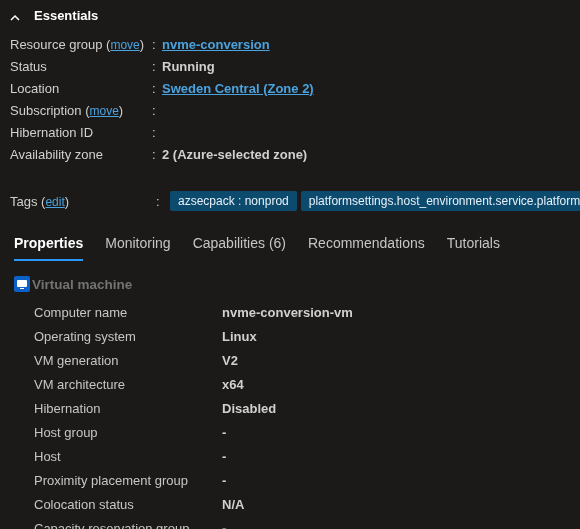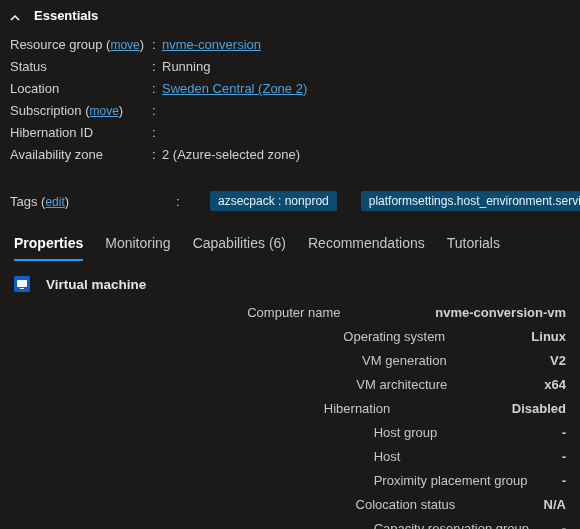--- a/index.html
+++ b/index.html
@@ -31,39 +31,39 @@
   .kv-label {
     width: 142px;
     color: #d2d0ce;
     flex-shrink: 0;
   }
   .kv-colon {
     width: 10px;
     color: #d2d0ce;
     flex-shrink: 0;
   }
-  .kv-val { color: #d2d0ce; }
+  .kv-val { color: #d2d0ce; font-weight: bold; }
   .link {
     color: #4aa3df;
     text-decoration: underline;
     cursor: pointer;
   }
   .tag-pill {
     background: #0c4a6e;
     color: #e8f1f8;
     border-radius: 2px;
     padding: 3px 8px;
     font-size: 12px;
     white-space: nowrap;
     cursor: pointer;
   }
   .tags-row {
     display: flex;
     align-items: center;
-    gap: 24px;
+    gap: 4px;
     padding: 6px 0;
   }
   .tabs {
     display: flex;
     gap: 22px;
     padding: 18px 14px 0 14px;
     border-bottom: 1px solid transparent;
     font-size: 14px;
   }
   .tab {
@@ -72,39 +72,38 @@
     cursor: pointer;
   }
   .tab.active {
     color: #fff;
     font-weight: 600;
     border-bottom: 2px solid #2899f5;
   }
   .vm-header {
     display: flex;
     align-items: center;
-    gap: 16px;
+    gap: 2px;
     padding: 14px 14px 8px 14px;
-    color: #e5e5e5;
+    color: #737373;
     font-weight: 600;
     font-size: 13.5px;
   }
   .vm-icon {
     width: 16px; height: 16px;
     background: #0b61c7;
     border-radius: 2px;
     display:flex;align-items:center;justify-content:center;
     color:#fff;font-size:10px;
   }
   .prop-list { padding: 0 14px 0 34px; }
   .prop-row {
     display: flex;
     align-items: center;
     min-height: 24px;
-    justify-content: flex-end;
   }
   .prop-label {
     width: 188px;
     color: #c8c6c4;
     flex-shrink: 0;
   }
   .prop-val { color: #d2d0ce; font-weight: 600; }
   .small-link { font-size:12px; }
   .spacer { height: 20px; }
 </style>

